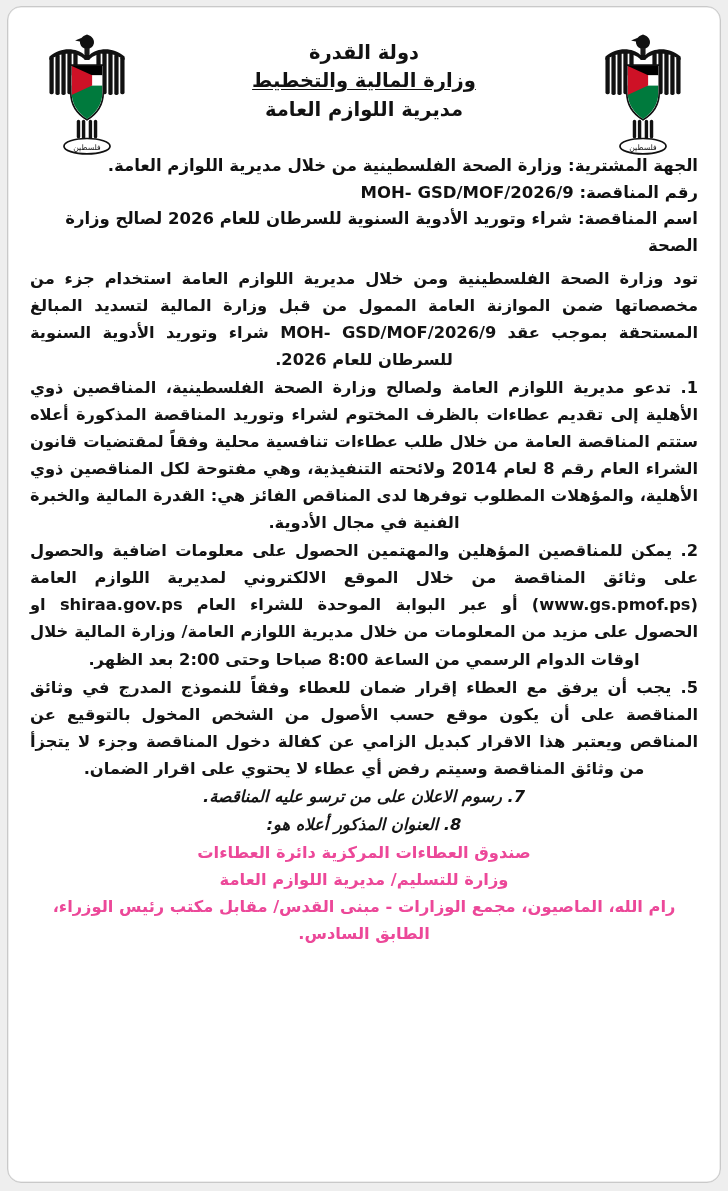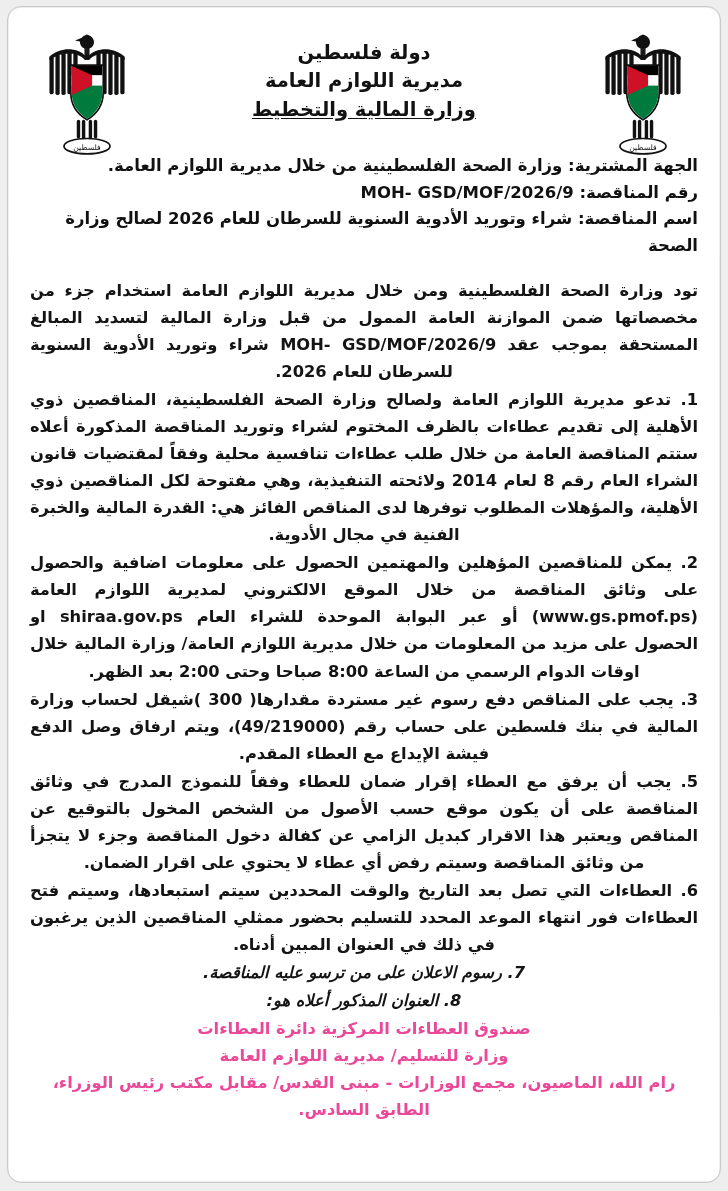--- a/index.html
+++ b/index.html
@@ -73,21 +73,21 @@
     line-height: 1.62;
     color: #111111;
   }
   .ltr-inline {
     direction: ltr;
     unicode-bidi: embed;
     display: inline-block;
   }
 
   
-  .body { margin-top: 17px; }
+  .body { margin-top: 5px; }
   .para {
     font-size: 16.3px;
     line-height: 1.66;
     color: #141414;
     text-align: justify;
     text-align-last: center;
     font-weight: bold;
     margin: 0 0 1px 0;
   }
   .para.short { text-align: center; font-style: italic; }
@@ -191,42 +191,40 @@
               <rect x="52" y="104" width="4" height="26" rx="2"></rect>
               <rect x="58" y="104" width="4" height="22" rx="2"></rect>
             </g>
             <ellipse cx="50" cy="135" rx="27" ry="9" fill="#fff" stroke="#111" stroke-width="2"></ellipse>
             <text x="50" y="139" font-size="9" text-anchor="middle" fill="#111" font-family="'DejaVu Sans', sans-serif">فلسطين</text>
           </g>
         </svg>
       </div>
 
       <div class="header-titles">
-        <div class="line">دولة فلسطين</div>
+        <div class="line">دولة القدرة</div>
+        <div class="line underline">وزارة المالية والتخطيط</div>
         <div class="line">مديرية اللوازم العامة</div>
-        <div class="line underline">وزارة المالية والتخطيط</div>
       </div>
     </div>
 
     <div class="meta">
       <div class="mline">الجهة المشترية: وزارة الصحة الفلسطينية من خلال مديرية اللوازم العامة.</div>
       <div class="mline">
         <span>رقم المناقصة:</span>
         <span class="ltr-inline">MOH- GSD/MOF/2026/9</span>
       </div>
       <div class="mline">اسم المناقصة: شراء وتوريد الأدوية السنوية للسرطان للعام 2026 لصالح وزارة الصحة</div>
     </div>
 
     <div class="body">
       <p class="para">تود وزارة الصحة الفلسطينية ومن خلال مديرية اللوازم العامة استخدام جزء من مخصصاتها ضمن الموازنة العامة الممول من قبل وزارة المالية لتسديد المبالغ المستحقة بموجب عقد MOH- GSD/MOF/2026/9 شراء وتوريد الأدوية السنوية للسرطان للعام 2026.</p>
       <p class="para">1. تدعو مديرية اللوازم العامة ولصالح وزارة الصحة الفلسطينية، المناقصين ذوي الأهلية إلى تقديم عطاءات بالظرف المختوم لشراء وتوريد المناقصة المذكورة أعلاه ستتم المناقصة العامة من خلال طلب عطاءات تنافسية محلية وفقاً لمقتضيات قانون الشراء العام رقم 8 لعام 2014 ولائحته التنفيذية، وهي مفتوحة لكل المناقصين ذوي الأهلية، والمؤهلات المطلوب توفرها لدى المناقص الفائز هي: القدرة المالية والخبرة الفنية في مجال الأدوية.</p>
       <p class="para">2. يمكن للمناقصين المؤهلين والمهتمين الحصول على معلومات اضافية والحصول على وثائق المناقصة من خلال الموقع الالكتروني لمديرية اللوازم العامة (www.gs.pmof.ps) أو عبر البوابة الموحدة للشراء العام shiraa.gov.ps او الحصول على مزيد من المعلومات من خلال مديرية اللوازم العامة/ وزارة المالية خلال اوقات الدوام الرسمي من الساعة 8:00 صباحا وحتى 2:00 بعد الظهر.</p>
-      <p class="para">3. يجب على المناقص دفع رسوم غير مستردة مقدارها( 300 )شيقل لحساب وزارة المالية في بنك فلسطين على حساب رقم (49/219000)، ويتم ارفاق وصل الدفع فيشة الإيداع مع العطاء المقدم.</p>
       <p class="para">5. يجب أن يرفق مع العطاء إقرار ضمان للعطاء وفقاً للنموذج المدرج في وثائق المناقصة على أن يكون موقع حسب الأصول من الشخص المخول بالتوقيع عن المناقص ويعتبر هذا الاقرار كبديل الزامي عن كفالة دخول المناقصة وجزء لا يتجزأ من وثائق المناقصة وسيتم رفض أي عطاء لا يحتوي على اقرار الضمان.</p>
-      <p class="para">6. العطاءات التي تصل بعد التاريخ والوقت المحددين سيتم استبعادها، وسيتم فتح العطاءات فور انتهاء الموعد المحدد للتسليم بحضور ممثلي المناقصين الذين يرغبون في ذلك في العنوان المبين أدناه.</p>
       <p class="para short">7. رسوم الاعلان على من ترسو عليه المناقصة.</p>
       <p class="para short">8. العنوان المذكور أعلاه هو:</p>
     </div>
 
     <div class="address">
       <div class="aline">صندوق العطاءات المركزية دائرة العطاءات</div>
       <div class="aline">وزارة للتسليم/ مديرية اللوازم العامة</div>
       <div class="aline">رام الله، الماصيون، مجمع الوزارات - مبنى القدس/ مقابل مكتب رئيس الوزراء، الطابق السادس.</div>
 
     </div>

